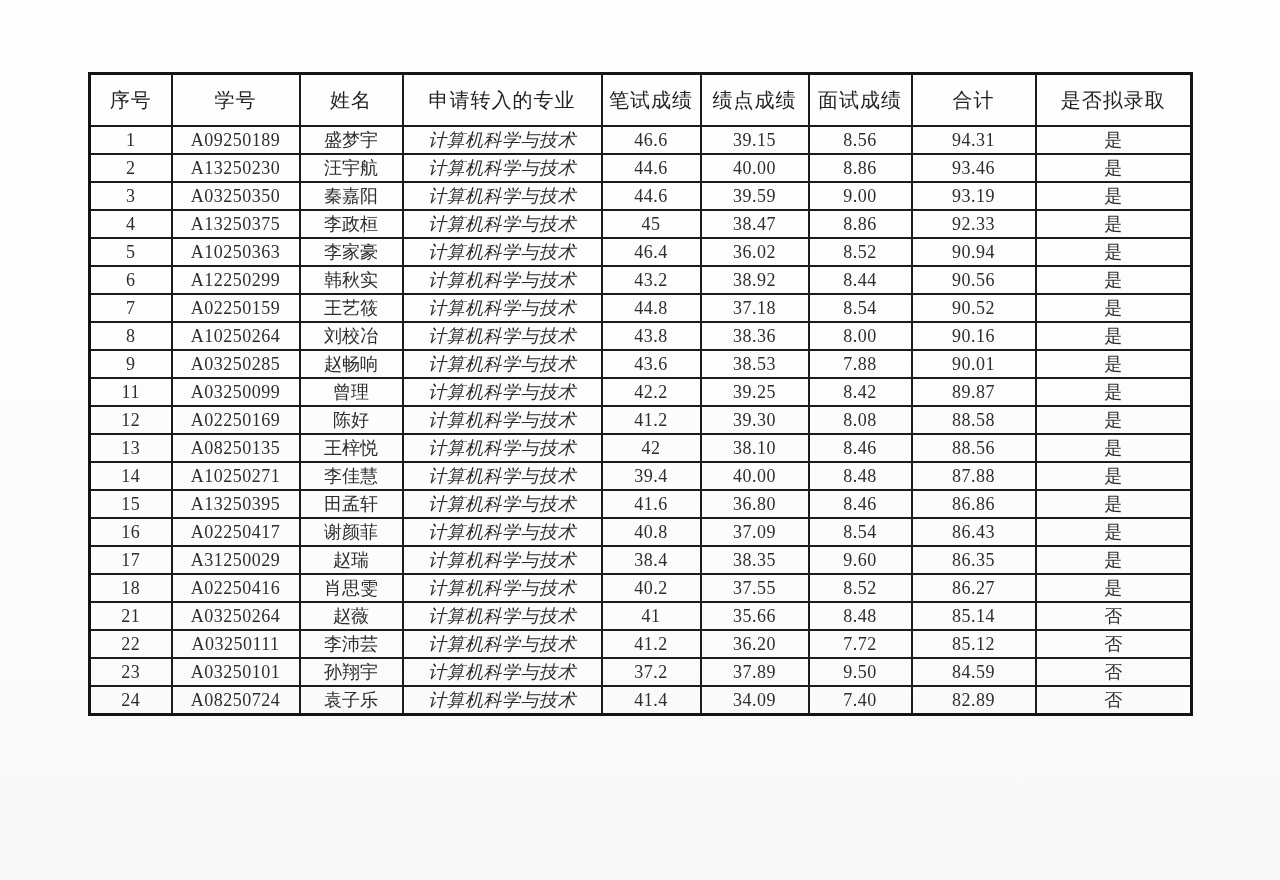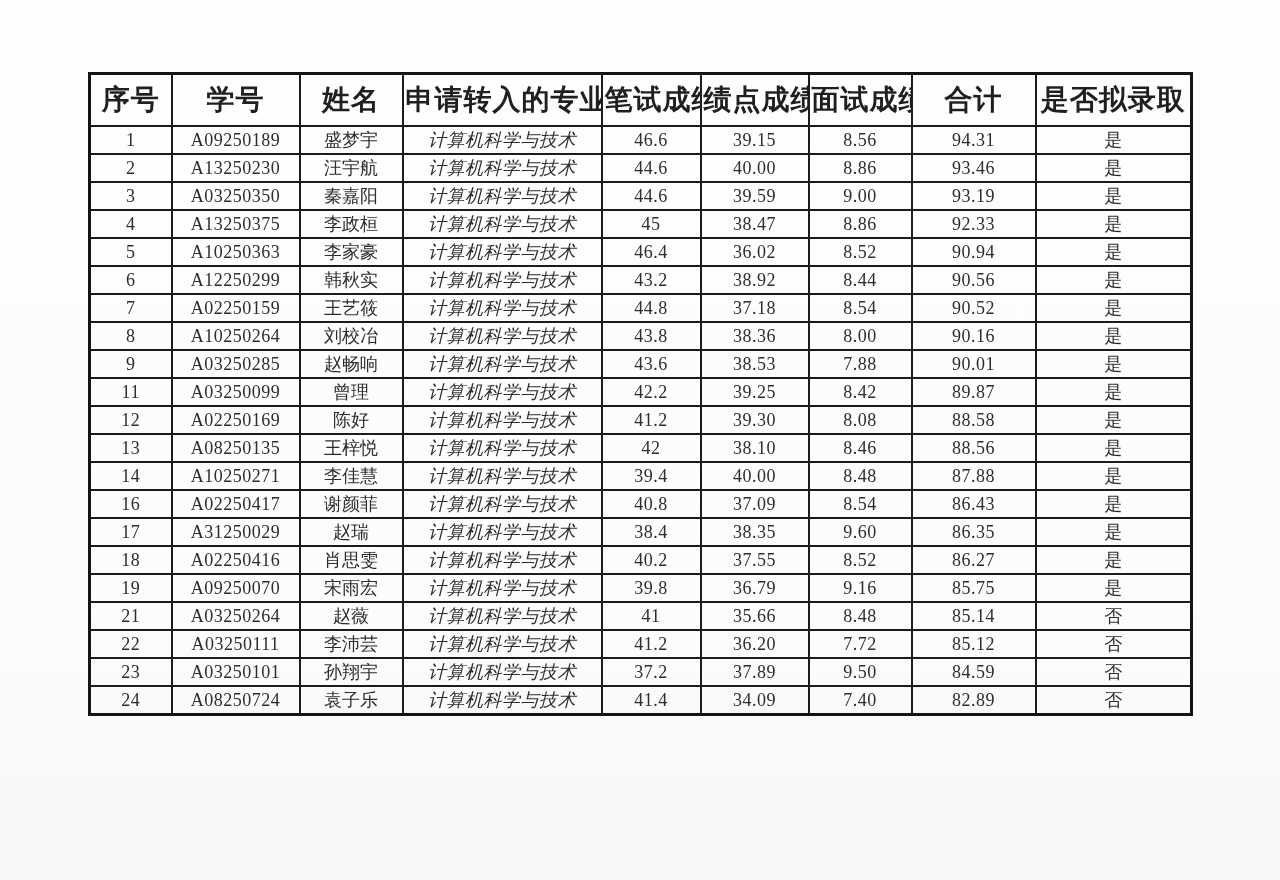--- a/index.html
+++ b/index.html
@@ -33,22 +33,22 @@
   table.results td {
     border: 2px solid #1c1c1c;
     text-align: center;
     vertical-align: middle;
     padding: 0 2px;
     overflow: hidden;
     white-space: nowrap;
   }
   table.results thead th {
     height: 50px;
-    font-size: 28px;
-    font-weight: bold;
+    font-size: 20px;
+    font-weight: normal;
     color: #1f1f1f;
     letter-spacing: 1px;
   }
   table.results tbody td {
     height: 26px;
     font-size: 18px;
     color: #2d2d2d;
   }
   td.num {
     font-size: 17px;
@@ -243,20 +243,31 @@
     <td class="id">A10250271</td>
     <td class="name">李佳慧</td>
     <td class="major">计算机科学与技术</td>
     <td class="num">39.4</td>
     <td class="num">40.00</td>
     <td class="num">8.48</td>
     <td class="num">87.88</td>
     <td class="flag">是</td>
   </tr>
 
+  <tr>
+    <td class="num">15</td>
+    <td class="id">A13250395</td>
+    <td class="name">田孟轩</td>
+    <td class="major">计算机科学与技术</td>
+    <td class="num">41.6</td>
+    <td class="num">36.80</td>
+    <td class="num">8.46</td>
+    <td class="num">86.86</td>
+    <td class="flag">是</td>
+  </tr>
 
   <tr>
     <td class="num">16</td>
     <td class="id">A02250417</td>
     <td class="name">谢颜菲</td>
     <td class="major">计算机科学与技术</td>
     <td class="num">40.8</td>
     <td class="num">37.09</td>
     <td class="num">8.54</td>
     <td class="num">86.43</td>
@@ -280,31 +291,20 @@
     <td class="id">A02250416</td>
     <td class="name">肖思雯</td>
     <td class="major">计算机科学与技术</td>
     <td class="num">40.2</td>
     <td class="num">37.55</td>
     <td class="num">8.52</td>
     <td class="num">86.27</td>
     <td class="flag">是</td>
   </tr>
 
-  <tr>
-    <td class="num">19</td>
-    <td class="id">A09250070</td>
-    <td class="name">宋雨宏</td>
-    <td class="major">计算机科学与技术</td>
-    <td class="num">39.8</td>
-    <td class="num">36.79</td>
-    <td class="num">9.16</td>
-    <td class="num">85.75</td>
-    <td class="flag">是</td>
-  </tr>
 
 
   <tr>
     <td class="num">21</td>
     <td class="id">A03250264</td>
     <td class="name">赵薇</td>
     <td class="major">计算机科学与技术</td>
     <td class="num">41</td>
     <td class="num">35.66</td>
     <td class="num">8.48</td>

